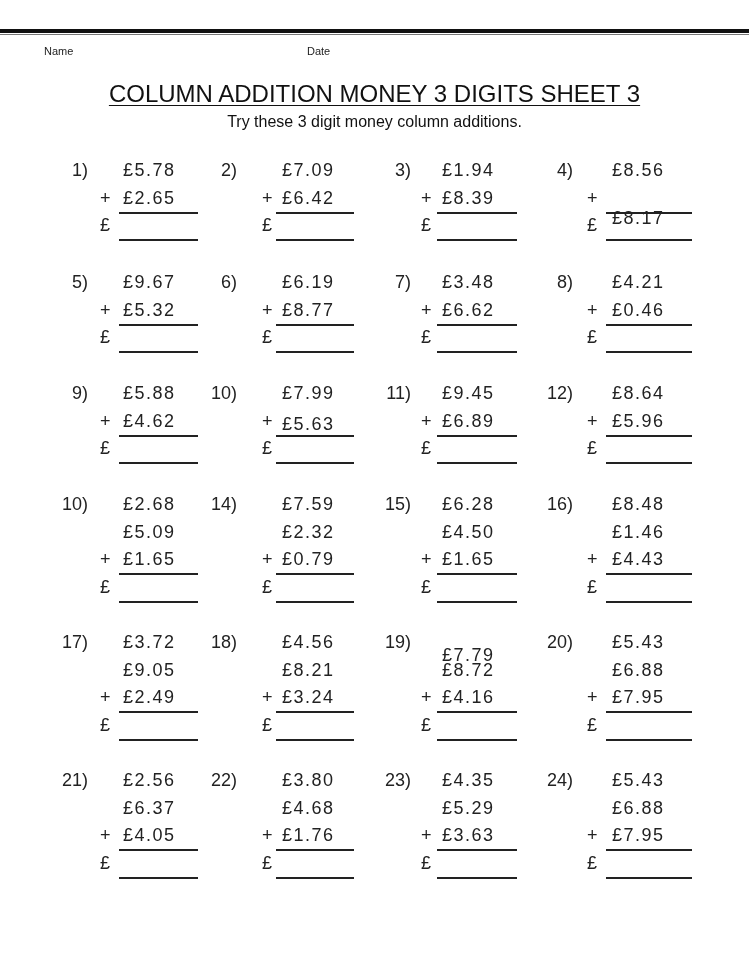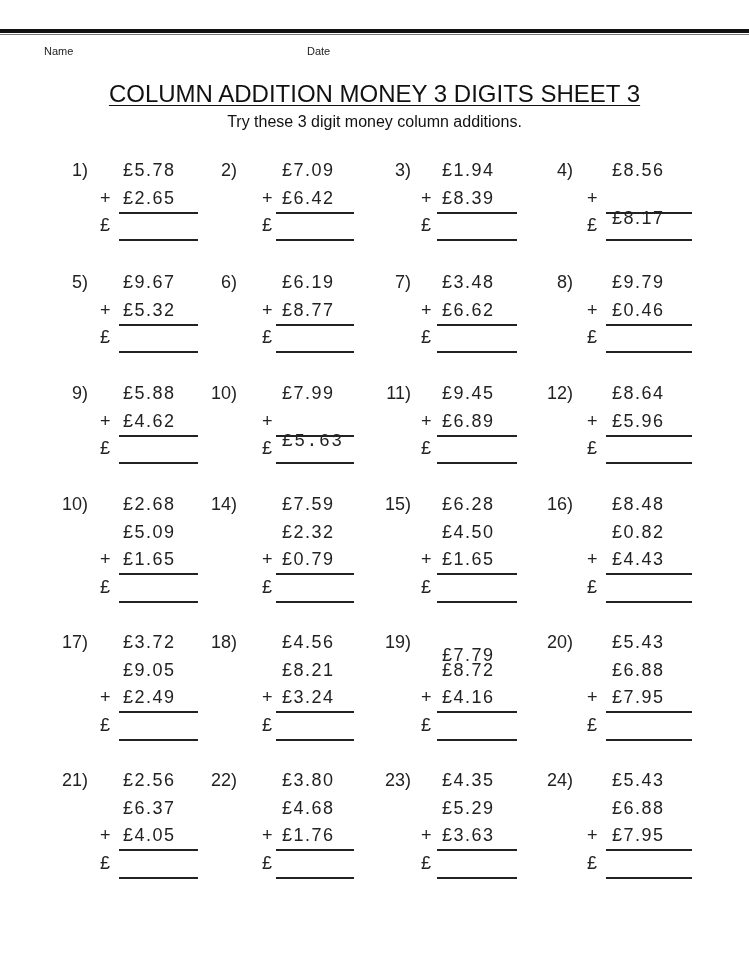--- a/index.html
+++ b/index.html
@@ -87,40 +87,40 @@
       <div class="pnum" style="left: 375px; top: 272px;">7)</div>
       <div class="line" style="left: 442px; top: 272px;">£3.48</div>
       <div class="line" style="left: 442px; top: 299.5px;">£6.62</div>
       <div class="plus" style="left: 421px; top: 299.5px;">+</div>
       <div class="rule" style="left: 437px; width: 80px; top: 323.5px;"></div>
       <div class="pound" style="left: 421px; top: 327px;">£</div>
       <div class="rule" style="left: 437px; width: 80px; top: 351px;"></div>
     </div>
     <div>
       <div class="pnum" style="left: 537px; top: 272px;">8)</div>
-      <div class="line" style="left: 612px; top: 272px;">£9.79</div>
+      <div class="line" style="left: 612px; top: 272px;">£4.21</div>
       <div class="line" style="left: 612px; top: 299.5px;">£0.46</div>
       <div class="plus" style="left: 587px; top: 299.5px;">+</div>
       <div class="rule" style="left: 606px; width: 86px; top: 323.5px;"></div>
       <div class="pound" style="left: 587px; top: 327px;">£</div>
       <div class="rule" style="left: 606px; width: 86px; top: 351px;"></div>
     </div>
     <div>
       <div class="pnum" style="left: 52px; top: 383px;">9)</div>
       <div class="line" style="left: 123px; top: 383px;">£5.88</div>
       <div class="line" style="left: 123px; top: 410.5px;">£4.62</div>
       <div class="plus" style="left: 100px; top: 410.5px;">+</div>
       <div class="rule" style="left: 119px; width: 79px; top: 434.5px;"></div>
       <div class="pound" style="left: 100px; top: 438px;">£</div>
       <div class="rule" style="left: 119px; width: 79px; top: 462px;"></div>
     </div>
     <div>
       <div class="pnum" style="left: 201px; top: 383px;">10)</div>
       <div class="line" style="left: 282px; top: 383px;">£7.99</div>
-      <div class="line" style="left: 282px; top: 431px; font-family: Liberation Mono, monospace;">£5.63</div>
+      <div class="line" style="left: 282px; top: 414px;">£5.63</div>
       <div class="plus" style="left: 262px; top: 410.5px;">+</div>
       <div class="rule" style="left: 276px; width: 78px; top: 434.5px;"></div>
       <div class="pound" style="left: 262px; top: 438px;">£</div>
       <div class="rule" style="left: 276px; width: 78px; top: 462px;"></div>
     </div>
     <div>
       <div class="pnum" style="left: 375px; top: 383px;">11)</div>
       <div class="line" style="left: 442px; top: 383px;">£9.45</div>
       <div class="line" style="left: 442px; top: 410.5px;">£6.89</div>
       <div class="plus" style="left: 421px; top: 410.5px;">+</div>
@@ -163,21 +163,21 @@
       <div class="line" style="left: 442px; top: 521.5px;">£4.50</div>
       <div class="line" style="left: 442px; top: 549px;">£1.65</div>
       <div class="plus" style="left: 421px; top: 549px;">+</div>
       <div class="rule" style="left: 437px; width: 80px; top: 573px;"></div>
       <div class="pound" style="left: 421px; top: 576.5px;">£</div>
       <div class="rule" style="left: 437px; width: 80px; top: 600.5px;"></div>
     </div>
     <div>
       <div class="pnum" style="left: 537px; top: 494px;">16)</div>
       <div class="line" style="left: 612px; top: 494px;">£8.48</div>
-      <div class="line" style="left: 612px; top: 521.5px;">£0.82</div>
+      <div class="line" style="left: 612px; top: 521.5px;">£1.46</div>
       <div class="line" style="left: 612px; top: 549px;">£4.43</div>
       <div class="plus" style="left: 587px; top: 549px;">+</div>
       <div class="rule" style="left: 606px; width: 86px; top: 573px;"></div>
       <div class="pound" style="left: 587px; top: 576.5px;">£</div>
       <div class="rule" style="left: 606px; width: 86px; top: 600.5px;"></div>
     </div>
     <div>
       <div class="pnum" style="left: 52px; top: 632px;">17)</div>
       <div class="line" style="left: 123px; top: 632px;">£3.72</div>
       <div class="line" style="left: 123px; top: 659.5px;">£9.05</div>

